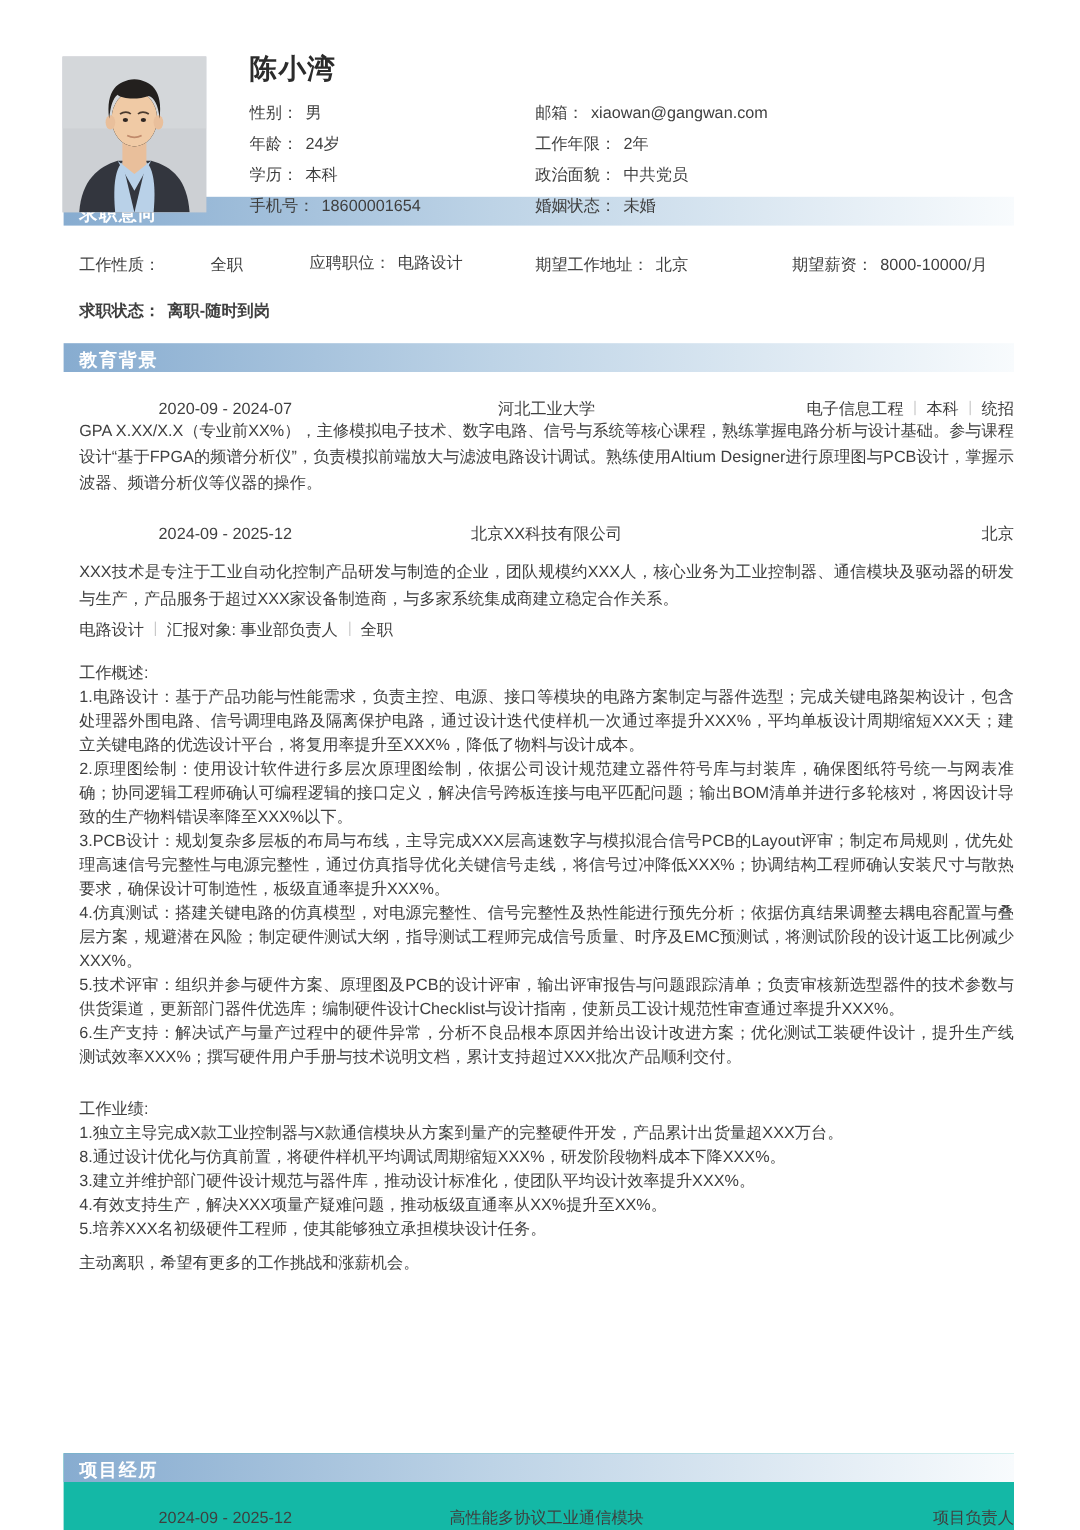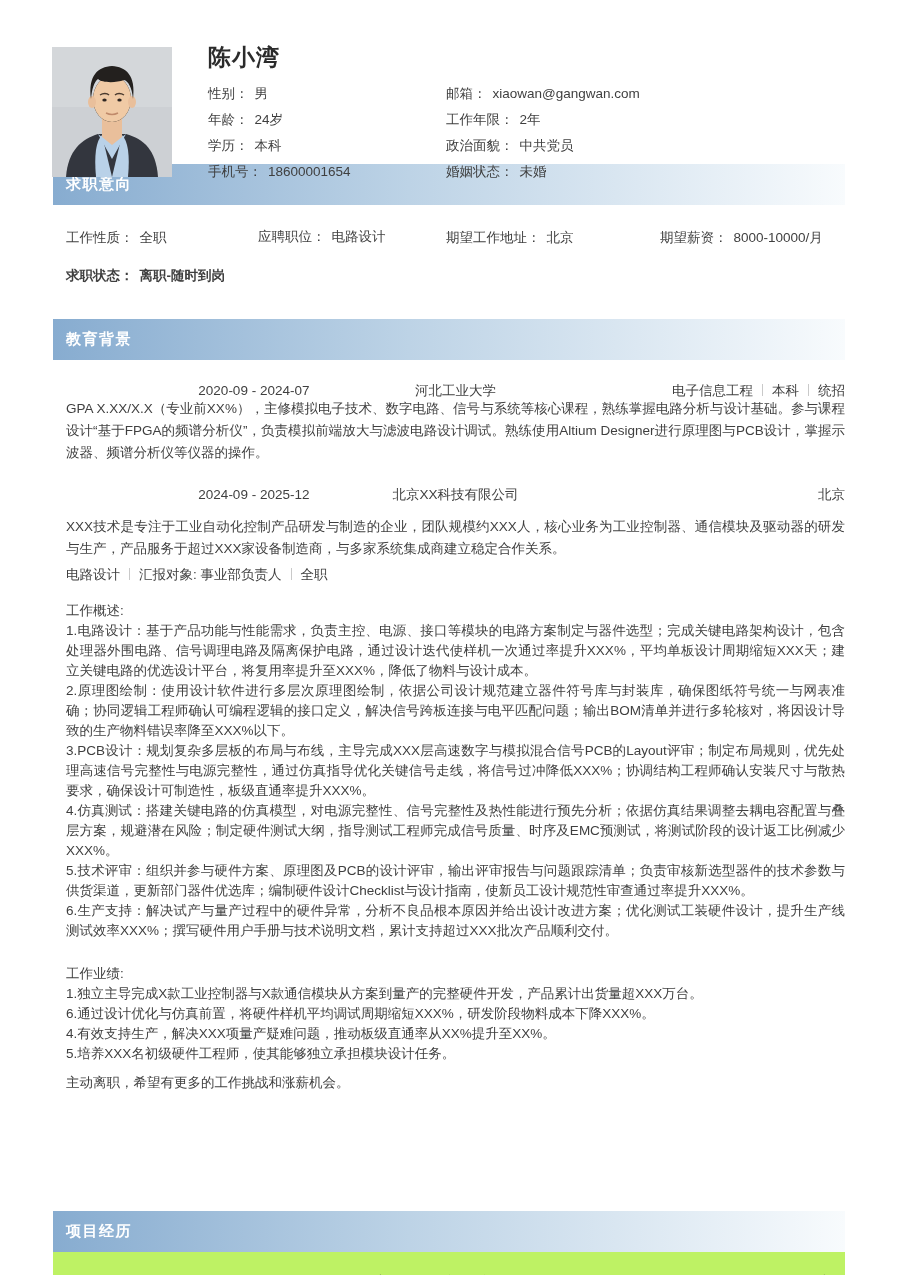--- a/index.html
+++ b/index.html
@@ -16,61 +16,61 @@
   .photo{position:absolute;left:52px;top:47px;width:120px;height:130px;overflow:hidden;background:#c9ccd1;}
   .photo svg{display:block;}
   .name{position:absolute;left:208px;top:42px;margin:0;font-size:23px;font-weight:bold;color:#2b2b2b;letter-spacing:1px;}
   .info-grid{position:absolute;left:208px;top:86px;width:640px;display:grid;
              grid-template-columns:238px 1fr;grid-auto-rows:26px;font-size:13.5px;}
   .info-cell{display:flex;align-items:flex-start;line-height:16px;}
   .info-cell .lbl{color:#3f3f3f;}
   .info-cell .val{color:#3f3f3f;margin-left:6px;}
 
   
-  .sec-bar{height:41px;display:flex;align-items:center;padding-left:13px;box-sizing:border-box;
+  .sec-bar{height:24px;display:flex;align-items:flex-end;padding-left:13px;box-sizing:border-box;
            background:linear-gradient(90deg,var(--accent-start,#87acd0) 0%,var(--accent-mid,#bdd3e6) 45%,var(--accent-end,#f8fbfd) 100%);}
   .sec-title{color:var(--section-title-color,#ffffff);font-size:15px;font-weight:bold;letter-spacing:1.5px;}
 
   
   .indent{padding-left:13px;}
   .field-row{display:flex;font-size:13.5px;line-height:15px;}
   .field{display:flex;}
   .field .lbl{white-space:nowrap;}
   .field .val{margin-left:6px;white-space:nowrap;}
   .intent-row1{margin-top:25px;}
-  .intent-row1 .c1{width:192px;}
+  .intent-row1 .c1{width:192px;gap:36px;}
   .intent-row1 .c2{width:188px;font-family:Liberation Mono, monospace;}
   .intent-row1 .c3{width:214px;}
   .intent-row1 .c4{flex:1;}
   .intent-row2{margin-top:23px;font-weight:bold;}
 
   .meta-row{display:flex;font-size:13.5px;line-height:15px;align-items:baseline;}
-  .meta-row .m-left{flex:1;text-align:right;}
+  .meta-row .m-left{flex:1;text-align:center;}
   .meta-row .m-center{flex:1.2;text-align:center;}
   .meta-row .m-right{flex:1;text-align:right;white-space:nowrap;}
 
   .pipe{display:inline-block;width:1px;height:12px;background:#c9c9c9;margin:0 9px;vertical-align:-1px;}
 
   .para{font-size:13.5px;line-height:22px;text-align:justify;margin:0;}
-  .edu-bar{margin-top:36px;}
+  .edu-bar{margin-top:20px;}
   .edu-meta{margin-top:23px;}
   .edu-desc{margin-top:0;}
 
   .work-bar{margin-top:21px;}
   .work-meta{margin-top:23px;}
   .work-intro{margin-top:14px;}
   .role-row{margin-top:7px;font-size:13.5px;line-height:15px;white-space:nowrap;}
 
   .body-block{font-size:13.5px;line-height:20px;text-align:justify;}
   .overview-block{margin-top:19px;}
   .ach-title{margin-top:23px;}
   .leave-line{margin-top:9px;}
 
   
-  .project-section{position:absolute;left:53px;right:55px;top:1211px;height:64px;background:#bef264;}
+  .project-section{position:absolute;left:53px;right:55px;top:1211px;height:64px;background:#14b8a6;}
   .project-meta{margin-top:22px;}
 </style>
 </head>
 <body>
 
 <div class="page">
 
   <header class="profile-header">
     <div class="photo">
       <svg width="120" height="130" viewBox="0 0 120 130">
@@ -198,21 +198,22 @@
         <div>工作概述:</div>
         <div>1.电路设计：基于产品功能与性能需求，负责主控、电源、接口等模块的电路方案制定与器件选型；完成关键电路架构设计，包含处理器外围电路、信号调理电路及隔离保护电路，通过设计迭代使样机一次通过率提升XXX%，平均单板设计周期缩短XXX天；建立关键电路的优选设计平台，将复用率提升至XXX%，降低了物料与设计成本。</div>
         <div>2.原理图绘制：使用设计软件进行多层次原理图绘制，依据公司设计规范建立器件符号库与封装库，确保图纸符号统一与网表准确；协同逻辑工程师确认可编程逻辑的接口定义，解决信号跨板连接与电平匹配问题；输出BOM清单并进行多轮核对，将因设计导致的生产物料错误率降至XXX%以下。</div>
         <div>3.PCB设计：规划复杂多层板的布局与布线，主导完成XXX层高速数字与模拟混合信号PCB的Layout评审；制定布局规则，优先处理高速信号完整性与电源完整性，通过仿真指导优化关键信号走线，将信号过冲降低XXX%；协调结构工程师确认安装尺寸与散热要求，确保设计可制造性，板级直通率提升XXX%。</div>
         <div>4.仿真测试：搭建关键电路的仿真模型，对电源完整性、信号完整性及热性能进行预先分析；依据仿真结果调整去耦电容配置与叠层方案，规避潜在风险；制定硬件测试大纲，指导测试工程师完成信号质量、时序及EMC预测试，将测试阶段的设计返工比例减少XXX%。</div>
         <div>5.技术评审：组织并参与硬件方案、原理图及PCB的设计评审，输出评审报告与问题跟踪清单；负责审核新选型器件的技术参数与供货渠道，更新部门器件优选库；编制硬件设计Checklist与设计指南，使新员工设计规范性审查通过率提升XXX%。</div>
         <div>6.生产支持：解决试产与量产过程中的硬件异常，分析不良品根本原因并给出设计改进方案；优化测试工装硬件设计，提升生产线测试效率XXX%；撰写硬件用户手册与技术说明文档，累计支持超过XXX批次产品顺利交付。</div>
 
         <div class="ach-title">工作业绩:</div>
         <div>1.独立主导完成X款工业控制器与X款通信模块从方案到量产的完整硬件开发，产品累计出货量超XXX万台。</div>
-        <div>6.通过设计优化与仿真前置，将硬件样机平均调试周期缩短XXX%，研发阶段物料成本下降XXX%。</div>
+        <div>8.通过设计优化与仿真前置，将硬件样机平均调试周期缩短XXX%，研发阶段物料成本下降XXX%。</div>
+        <div>3.建立并维护部门硬件设计规范与器件库，推动设计标准化，使团队平均设计效率提升XXX%。</div>
         <div>4.有效支持生产，解决XXX项量产疑难问题，推动板级直通率从XX%提升至XX%。</div>
         <div>5.培养XXX名初级硬件工程师，使其能够独立承担模块设计任务。</div>
 
         <div class="leave-line">主动离职，希望有更多的工作挑战和涨薪机会。</div>
       </div>
     </section>
   </div>
 
   <section class="project-section">
     <div class="sec-bar">

